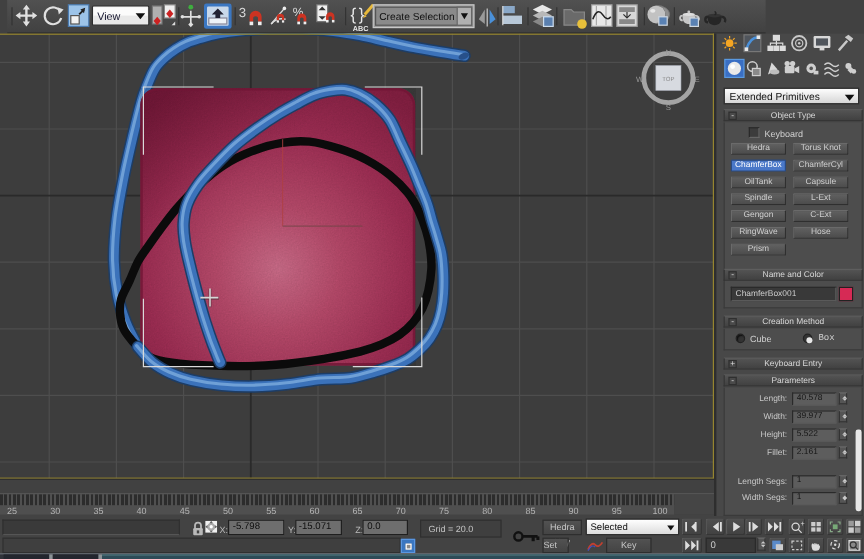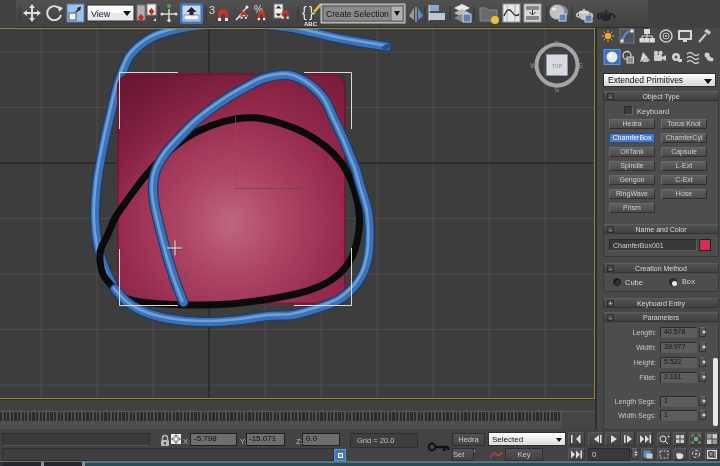--- a/index.html
+++ b/index.html
@@ -11,21 +11,21 @@
 .lbl{position:absolute;color:#c8c8c8;font-size:7px;text-align:right;}
 .fld{position:absolute;background:#393939;border:1px solid #2a2a2a;border-bottom-color:#5a5a5a;border-right-color:#5a5a5a;color:#cfcfcf;font-size:7px;line-height:8px;padding-left:3px;}
 .spin{position:absolute;width:7px;height:10px;background:#555;border:1px solid #333;border-top-color:#6a6a6a;}
 .spin:before{content:"";position:absolute;left:1.5px;top:2px;border-left:2px solid transparent;border-right:2px solid transparent;border-bottom:2.5px solid #c9c9c9;}
 .spin:after{content:"";position:absolute;left:1.5px;bottom:2px;border-left:2px solid transparent;border-right:2px solid transparent;border-top:2.5px solid #c9c9c9;}
 .bbtn{position:absolute;background:linear-gradient(#4e4e4e,#424242);border:1px solid #363636;border-top-color:#5a5a5a;border-left-color:#5a5a5a;border-radius:2px;}
 </style></head>
 <body>
 <div id="root">
 
-<div class="abs" id="toolbar" style="left:16px;top:0;width:632px;height:28px;background:linear-gradient(#515151,#414141);border-bottom:1px solid #2e2e2e;">
+<div class="abs" id="toolbar" style="left:6px;top:0;width:632px;height:28px;background:linear-gradient(#515151,#414141);border-bottom:1px solid #2e2e2e;">
 <svg width="720" height="28">
  <g stroke="#333" stroke-width="1">
           <line x1="4" y1="6" x2="4" y2="21"></line>
           <line x1="143" y1="6" x2="143" y2="21"></line>
           <line x1="190" y1="6" x2="190" y2="21"></line>
           <line x1="282" y1="6" x2="282" y2="21"></line>
           <line x1="388" y1="6" x2="388" y2="21"></line>
           <line x1="409" y1="6" x2="409" y2="21"></line>
           <line x1="434" y1="6" x2="434" y2="21"></line>
           <line x1="458" y1="6" x2="458" y2="21"></line>
@@ -285,20 +285,38 @@
 </g>
 </svg>
 </div>
 
 <div class="abs" style="left:0;top:28px;width:595px;height:371px;border:1px solid #96852f;border-left:none;pointer-events:none;"></div>
 
 <div class="abs" style="left:0;top:399px;width:595px;height:13px;background:#414141;border-top:1px solid #2f2f2f;border-bottom:1px solid #5a5a5a;"></div>
 
 <div class="abs" id="trackbar" style="left:0;top:412px;width:562px;height:17px;background:#4f4f4f;">
 <div class="abs" style="left:0;top:0;width:562px;height:9px;background:repeating-linear-gradient(90deg,#2c2c2c 0px,#2c2c2c 2.2px,#505050 2.2px,#505050 3.6px);"></div>
+<div id="ticknums" class="abs" style="top:9px;left:0;width:562px;height:8px;color:#b4b4b4;font-size:7.5px;">
+        <div style="position: absolute; top: 0px; width: 30px; text-align: center; left: -5px;">25</div>
+        <div style="position: absolute; top: 0px; width: 30px; text-align: center; left: 31px;">30</div>
+        <div style="position: absolute; top: 0px; width: 30px; text-align: center; left: 67px;">35</div>
+        <div style="position: absolute; top: 0px; width: 30px; text-align: center; left: 103px;">40</div>
+        <div style="position: absolute; top: 0px; width: 30px; text-align: center; left: 139px;">45</div>
+        <div style="position: absolute; top: 0px; width: 30px; text-align: center; left: 175px;">50</div>
+        <div style="position: absolute; top: 0px; width: 30px; text-align: center; left: 211px;">55</div>
+        <div style="position: absolute; top: 0px; width: 30px; text-align: center; left: 247px;">60</div>
+        <div style="position: absolute; top: 0px; width: 30px; text-align: center; left: 283px;">65</div>
+        <div style="position: absolute; top: 0px; width: 30px; text-align: center; left: 319px;">70</div>
+        <div style="position: absolute; top: 0px; width: 30px; text-align: center; left: 355px;">75</div>
+        <div style="position: absolute; top: 0px; width: 30px; text-align: center; left: 391px;">80</div>
+        <div style="position: absolute; top: 0px; width: 30px; text-align: center; left: 427px;">85</div>
+        <div style="position: absolute; top: 0px; width: 30px; text-align: center; left: 463px;">90</div>
+        <div style="position: absolute; top: 0px; width: 30px; text-align: center; left: 499px;">95</div>
+        <div style="position: absolute; top: 0px; width: 30px; text-align: center; left: 535px;">100</div>
+      </div>
 </div>
 <div class="abs" style="left:562px;top:412px;width:33px;height:17px;background:#454545;"></div>
 
 <div class="abs" id="statusbar" style="left:0;top:429px;width:720px;height:32px;background:#434343;">
 
  <div class="abs" style="left:2px;top:4px;width:148px;height:13px;background:#3a3a3a;border:1px solid #303030;border-bottom-color:#555;"></div>
 
  <svg class="abs" style="left:159px;top:5px;" width="12" height="13">
         <rect x="2" y="6" width="8" height="6" rx="1" fill="#b9b9b9"></rect>
         <path d="M3.5,6 V4 a2.5,2.5 0 0 1 5,0 V6" fill="none" stroke="#b9b9b9" stroke-width="1.5"></path>

